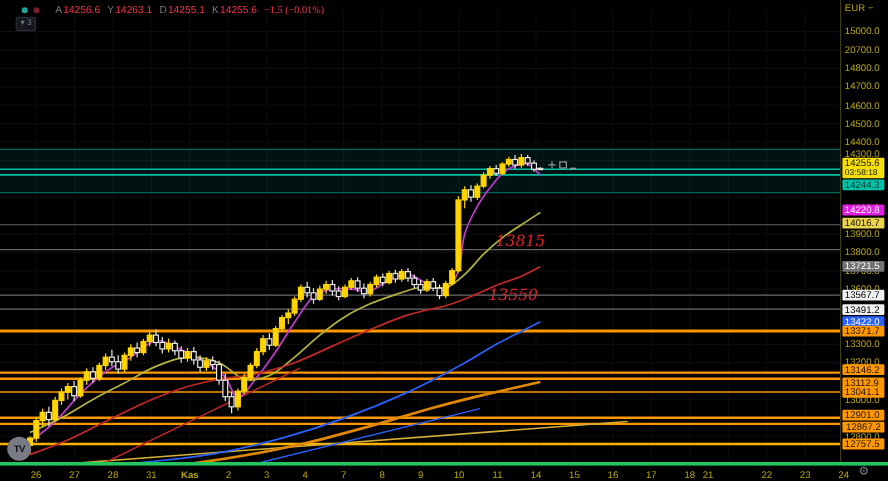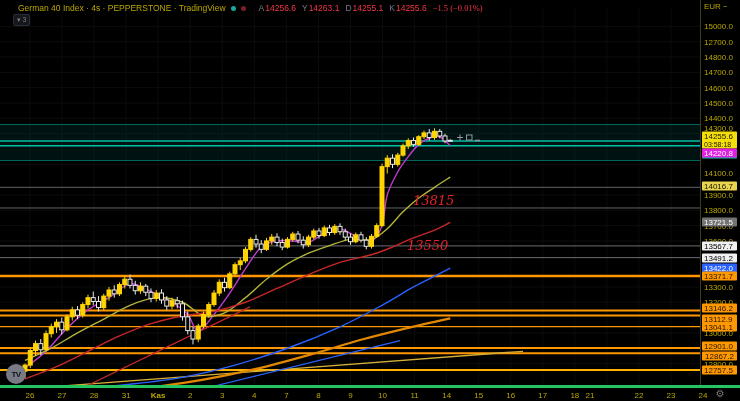--- a/index.html
+++ b/index.html
@@ -455,21 +455,20 @@
         <text x="407" y="249.9849593495935" fill="#e3242b" font-size="13" font-style="italic" font-family="&quot;DejaVu Serif&quot;,serif">13550</text>
       </g>
       <g>
         <path d="M460 134.47105691056905 v6 M457 137.47105691056905 h6" stroke="#9598a1" stroke-width="1" fill="none"></path>
         <rect x="466.5" y="134.97105691056905" width="5.5" height="5" fill="none" stroke="#9598a1"></rect>
         <line x1="475" x2="480" y1="140.47105691056905" y2="140.47105691056905" stroke="#9598a1" stroke-width="1.5"></line>
       </g>
     </svg>
 
   <div class="legend">
-    <span class="title">German 40 Index · 4s · PEPPERSTONE · TradingView</span>
     <span class="dot d1"></span>
     <span class="dot d2"></span>
     <span class="ohlc">
       <span class="pair"><span class="k">A</span><span class="v">14256.6</span></span>
       <span class="pair"><span class="k">Y</span><span class="v">14263.1</span></span>
       <span class="pair"><span class="k">D</span><span class="v">14255.1</span></span>
       <span class="pair"><span class="k">K</span><span class="v">14255.6</span></span>
       <span class="chg">−1.5 (−0.01%)</span>
     </span>
   </div>
@@ -480,39 +479,39 @@
   </div>
 
   <div class="tvlogo">
     <span>TV</span>
   </div>
 
   <div class="price-axis">
     <div class="eur">EUR −</div>
     <div id="plabels">
         <div class="pgl" style="top: 26.3902px;">15000.0</div>
-        <div class="pgl" style="top: 41.7154px;">12700.0</div>
+        <div class="pgl" style="top: 41.7154px;">20700.0</div>
         <div class="pgl" style="top: 57.0407px;">14800.0</div>
         <div class="pgl" style="top: 72.3659px;">14700.0</div>
         <div class="pgl" style="top: 87.6911px;">14600.0</div>
         <div class="pgl" style="top: 103.016px;">14500.0</div>
         <div class="pgl" style="top: 118.341px;">14400.0</div>
         <div class="pgl" style="top: 127.667px;">14300.0</div>
         <div class="pgl" style="top: 173.317px;">14100.0</div>
         <div class="pgl" style="top: 194.967px;">13900.0</div>
         <div class="pgl" style="top: 210.293px;">13800.0</div>
         <div class="pgl" style="top: 225.618px;">13700.0</div>
         <div class="pgl" style="top: 240.943px;">13600.0</div>
         <div class="pgl" style="top: 286.919px;">13300.0</div>
         <div class="pgl" style="top: 302.244px;">13200.0</div>
         <div class="pgl" style="top: 332.894px;">13000.0</div>
         <div class="pgl" style="top: 363.545px;">12800.0</div>
         <div class="psp" style="background: rgb(245, 223, 10); color: rgb(26, 22, 0); top: 140.471px;">14255.6<span class="sub">03:58:18</span></div>
         <div class="psp" style="background: rgb(0, 194, 168); color: rgb(0, 51, 43); top: 154.203px;">14244.3</div>
-        <div class="psp" style="background: rgb(227, 30, 227); color: rgb(255, 255, 255); top: 153px;">14220.8</div>
+        <div class="psp" style="background: rgb(227, 30, 227); color: rgb(255, 255, 255); top: 175px;">14220.8</div>
         <div class="psp" style="background: rgb(232, 212, 77); color: rgb(26, 22, 0); top: 186.083px;">14016.7</div>
         <div class="psp" style="background: #737373; color: rgb(255, 255, 255); top: 222.323px;">13721.5</div>
         <div class="psp" style="background: rgb(240, 240, 240); color: rgb(0, 0, 0); top: 245.893px;">13567.7</div>
         <div class="psp" style="background: rgb(240, 240, 240); color: rgb(0, 0, 0); top: 257.617px;">13491.2</div>
         <div class="psp" style="background: rgb(41, 98, 255); color: rgb(255, 255, 255); top: 268.222px;">13422.0</div>
         <div class="psp" style="background: rgb(255, 152, 0); color: rgb(35, 21, 0); top: 275.931px;">13371.7</div>
         <div class="psp" style="background: rgb(255, 152, 0); color: rgb(35, 21, 0); top: 308.489px;">13146.2</div>
         <div class="psp" style="background: rgb(255, 152, 0); color: rgb(35, 21, 0); top: 318.592px;">13112.9</div>
         <div class="psp" style="background: rgb(255, 152, 0); color: rgb(35, 21, 0); top: 326.596px;">13041.1</div>
         <div class="psp" style="background: rgb(255, 152, 0); color: rgb(35, 21, 0); top: 346.066px;">12901.0</div>

